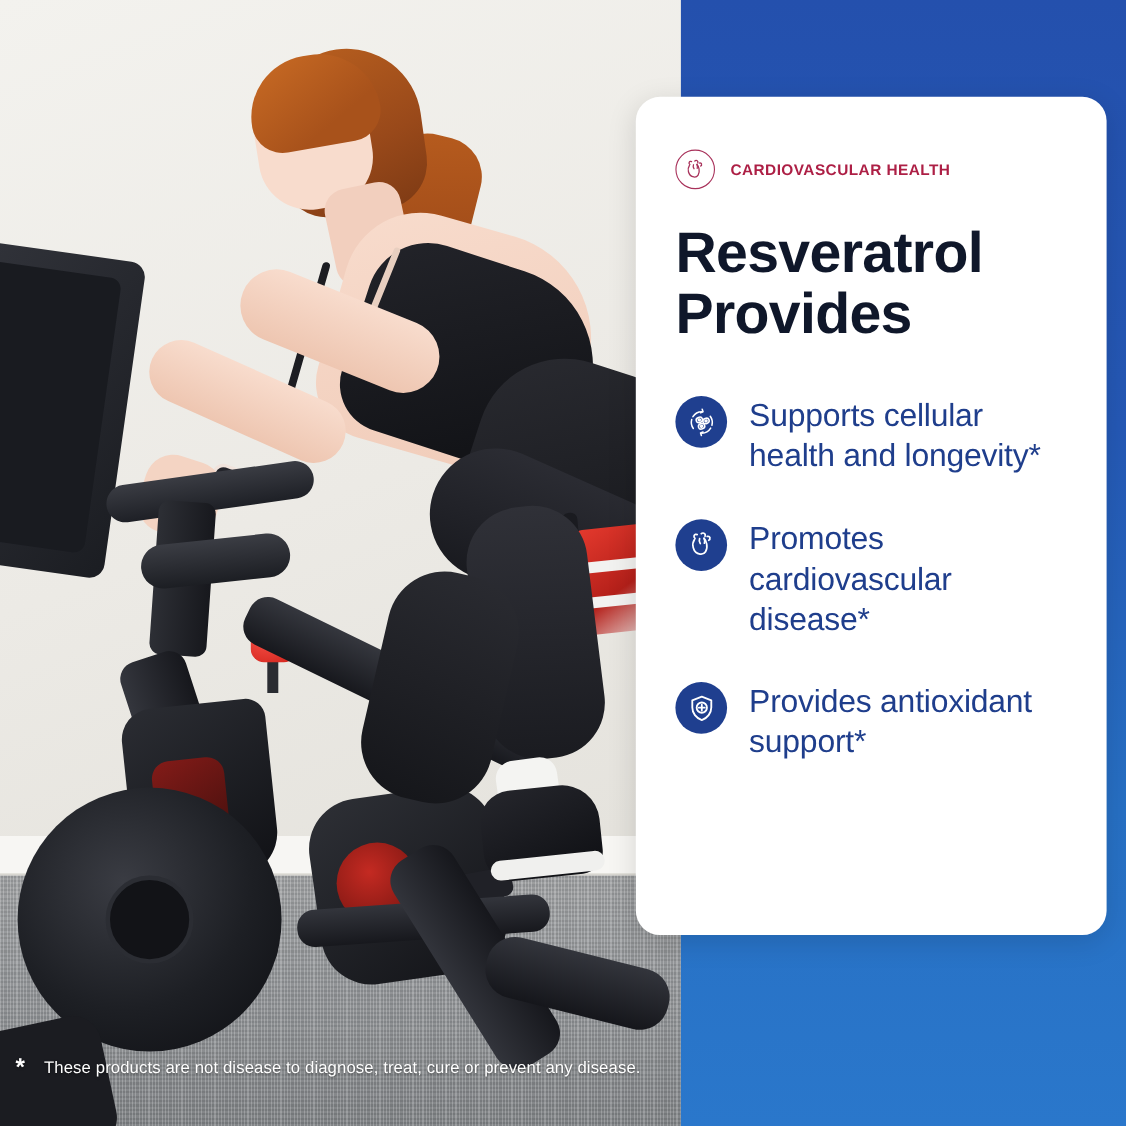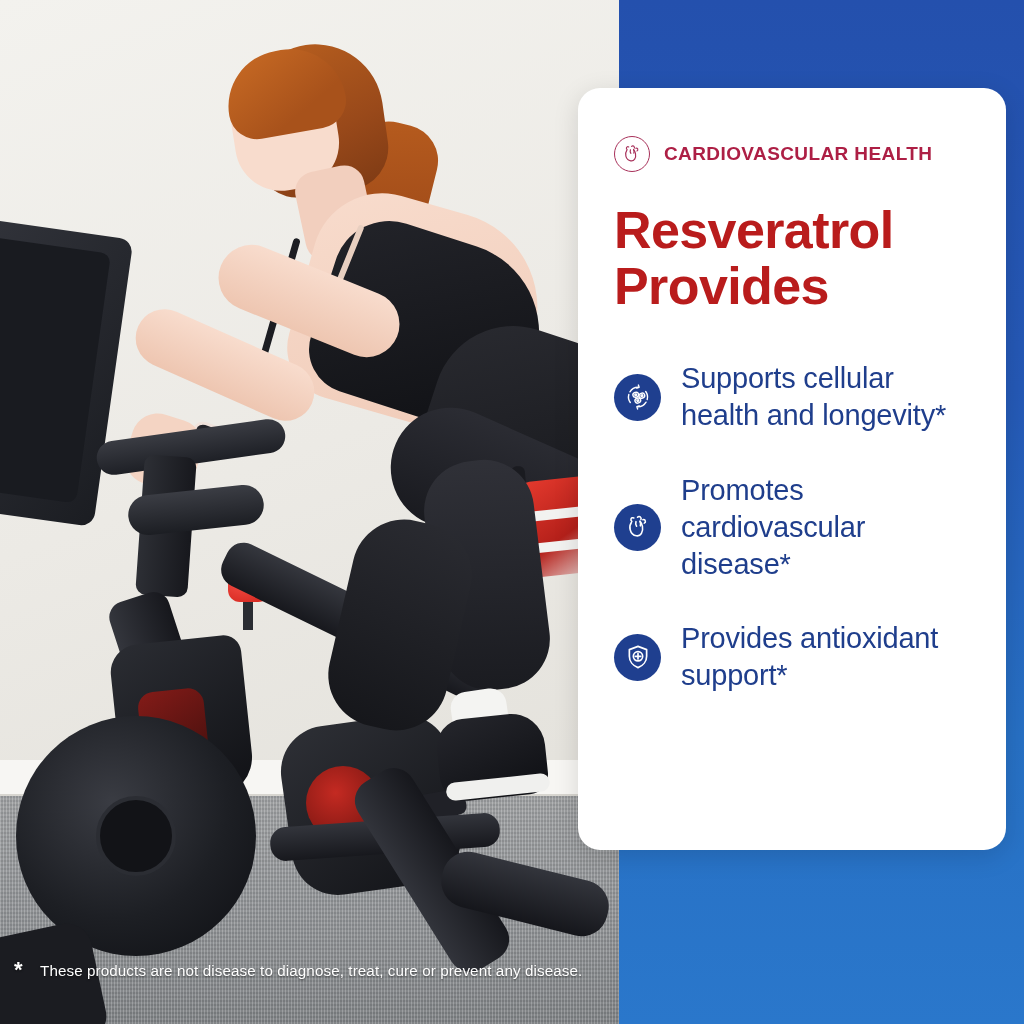--- a/index.html
+++ b/index.html
@@ -325,40 +325,39 @@
   .eyebrow-icon {
     width: 36px; height: 36px;
     border-radius: 50%;
     border: 1.6px solid #a8315a;
     display: flex; align-items: center; justify-content: center;
     flex: 0 0 auto;
   }
   .eyebrow-label {
     color: #ad1f45;
     font-weight: 700;
-    font-size: 19px;
+    font-size: 14px;
     letter-spacing: .4px;
     white-space: nowrap;
   }
 
   .headline {
-    color: #b91c1c;
+    color: #0f172a;
     font-weight: 700;
     font-size: 52px;
     line-height: 1.08;
     letter-spacing: -0.6px;
     margin-bottom: 46px;
   }
   .headline .ln { display: block; }
 
   .benefits { display: flex; flex-direction: column; gap: 38px; }
 
   .benefit {
     display: flex;
-    align-items: center;
     gap: 20px;
   }
   .benefit-icon {
     width: 47px; height: 47px;
     border-radius: 50%;
     background: #1f3f8f;
     display: flex; align-items: center; justify-content: center;
     flex: 0 0 auto;
   }
   .benefit-text {

